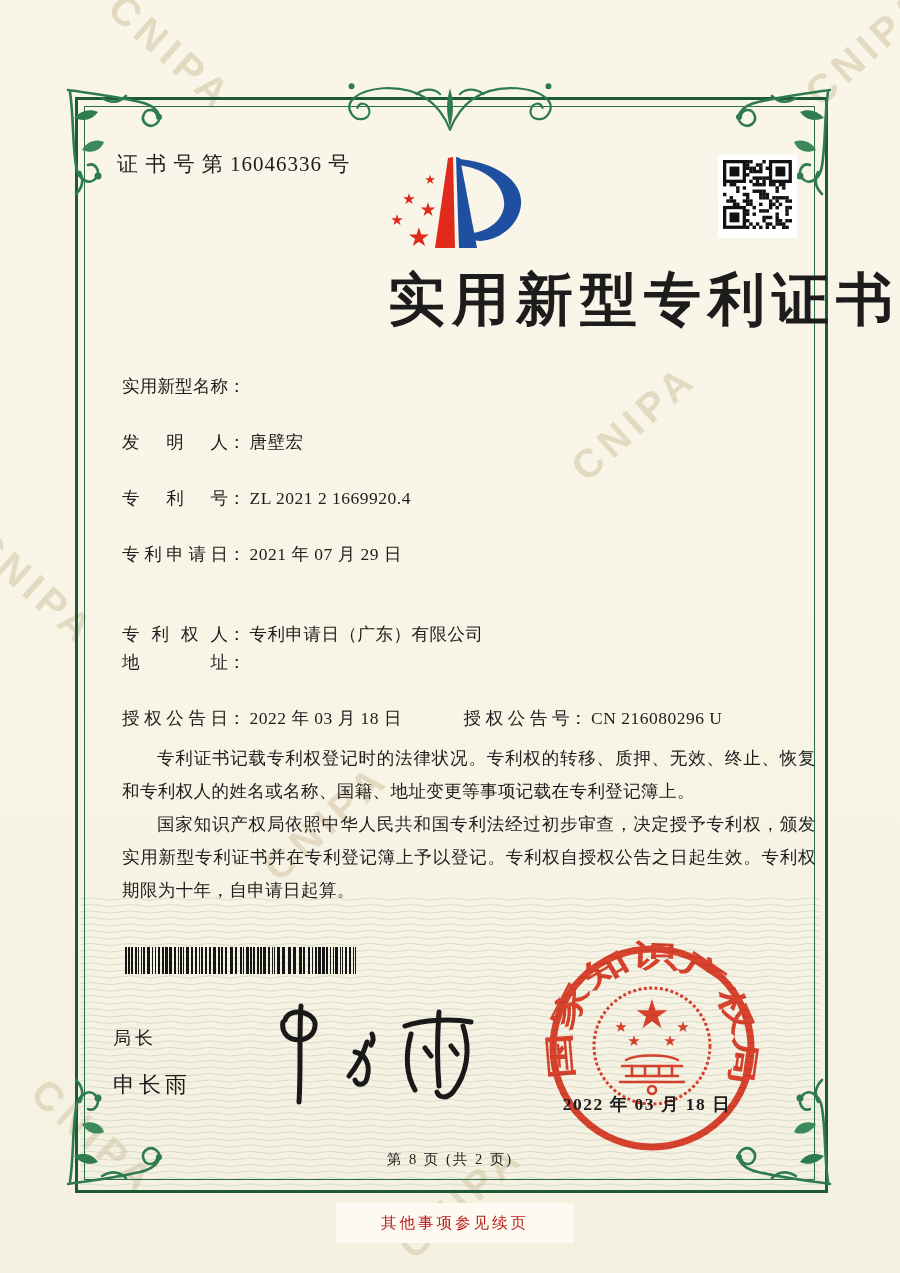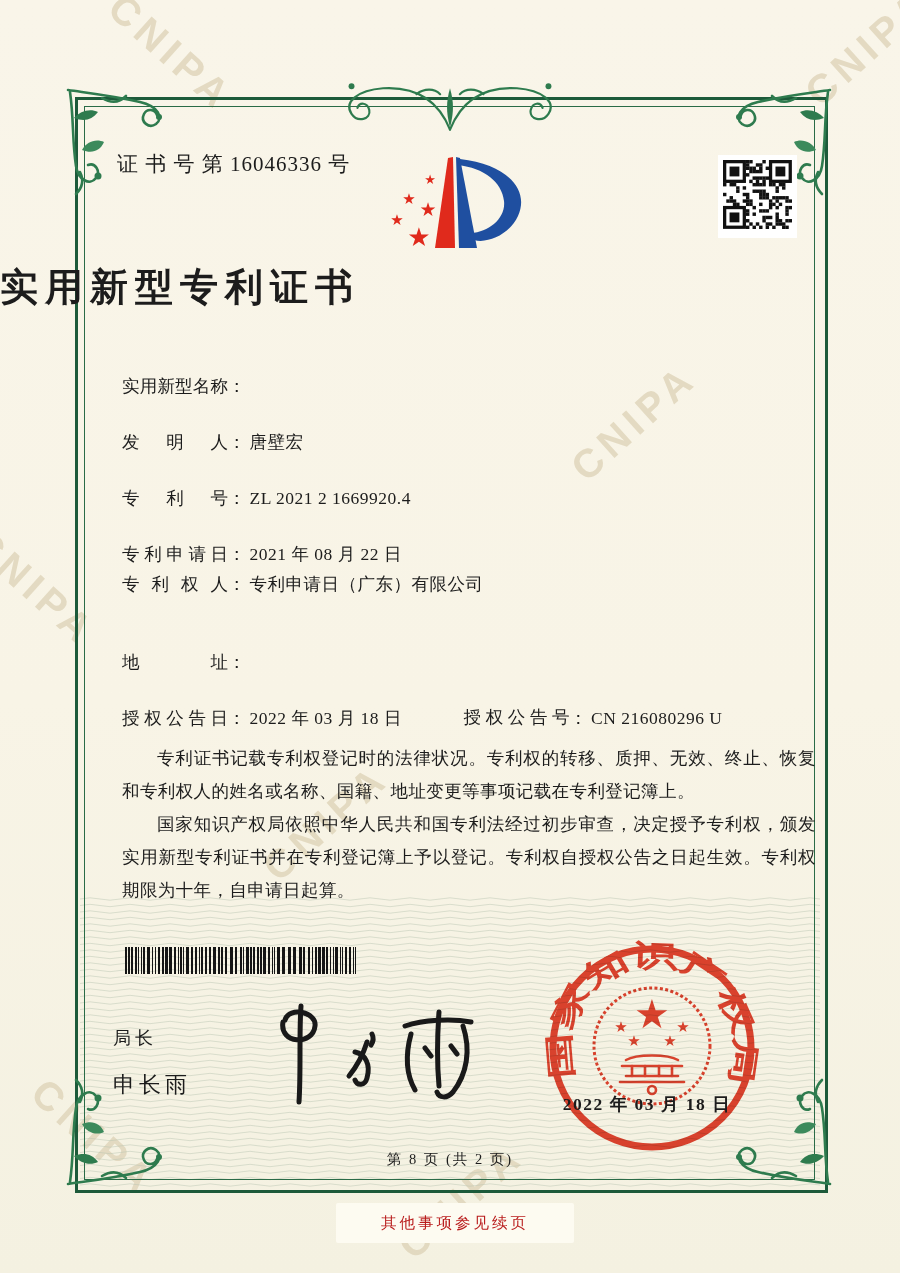--- a/index.html
+++ b/index.html
@@ -17,31 +17,31 @@
       border:3px solid #1d5a3a;z-index:2;}
   .frame-inner{position:absolute;left:84px;top:106px;width:729px;height:1072px;
       border:1px solid #2a6b47;z-index:2;}
   .orn{position:absolute;z-index:3;}
   
   #waves{position:absolute;left:80px;top:893px;z-index:1;}
   
   .cert-no{position:absolute;left:117px;top:150px;font-size:21px;letter-spacing:1px;z-index:4;}
   .logo{position:absolute;left:372px;top:146px;z-index:4;}
   .qr-wrap{position:absolute;left:718px;top:155px;background:#ffffff;padding:5px;z-index:4;}
-  .title{position:absolute;left:0;right:0;top:262px;text-align:left;font-size:38px;
+  .title{position:absolute;left:0;right:0;top:262px;text-align:right;font-size:57px;
       font-weight:bold;letter-spacing:7px;z-index:4;}
   
   .frow{position:absolute;left:122px;width:700px;font-size:17.5px;line-height:28px;
       display:flex;align-items:flex-end;z-index:4;}
   .flabel{display:inline-block;width:106px;text-align:justify;text-align-last:justify;flex:none;}
   .fcolon{flex:none;}
   .fvalue{margin-left:4px;letter-spacing:.5px;}
   .fvalue.wrap{flex:1;}
   .gv1{width:198px;flex:none;}
-  .flabel2{margin-left:16px;font-family:Liberation Mono, monospace;}
+  .flabel2{margin-left:16px;}
   
   .paras{position:absolute;left:122px;top:742px;width:694px;font-size:17.5px;
       line-height:33px;text-align:justify;z-index:4;}
   .paras p{margin:0;text-indent:2em;letter-spacing:.4px;}
   
   #barcode{position:absolute;left:125px;top:947px;z-index:4;}
   
   .sig-title{position:absolute;left:113px;top:1026px;font-size:18px;letter-spacing:4px;z-index:4;text-align:center;}
   .sig-name{position:absolute;left:113px;top:1070px;font-size:22px;letter-spacing:4px;z-index:4;}
   .autograph{position:absolute;left:255px;top:992px;z-index:4;}
@@ -319,23 +319,23 @@
     <span class="fvalue">唐壁宏</span>
   </div>
   <div class="frow" style="top:484px">
     <span class="flabel">专利号</span>
       <span class="fcolon">：</span>
     <span class="fvalue">ZL 2021 2 1669920.4</span>
   </div>
   <div class="frow" style="top:540px">
     <span class="flabel">专利申请日</span>
       <span class="fcolon">：</span>
-    <span class="fvalue">2021 年 08 月 22 日</span>
-  </div>
-  <div class="frow" style="top:570px">
+    <span class="fvalue">2021 年 07 月 29 日</span>
+  </div>
+  <div class="frow" style="top:620px">
     <span class="flabel">专利权人</span>
       <span class="fcolon">：</span>
     <span class="fvalue">专利申请日（广东）有限公司</span>
   </div>
   <div class="frow" style="top:648px">
     <span class="flabel">地址</span>
       <span class="fcolon">：</span>
   </div>
   <div class="frow" style="top:704px">
     <span class="flabel">授权公告日</span>

